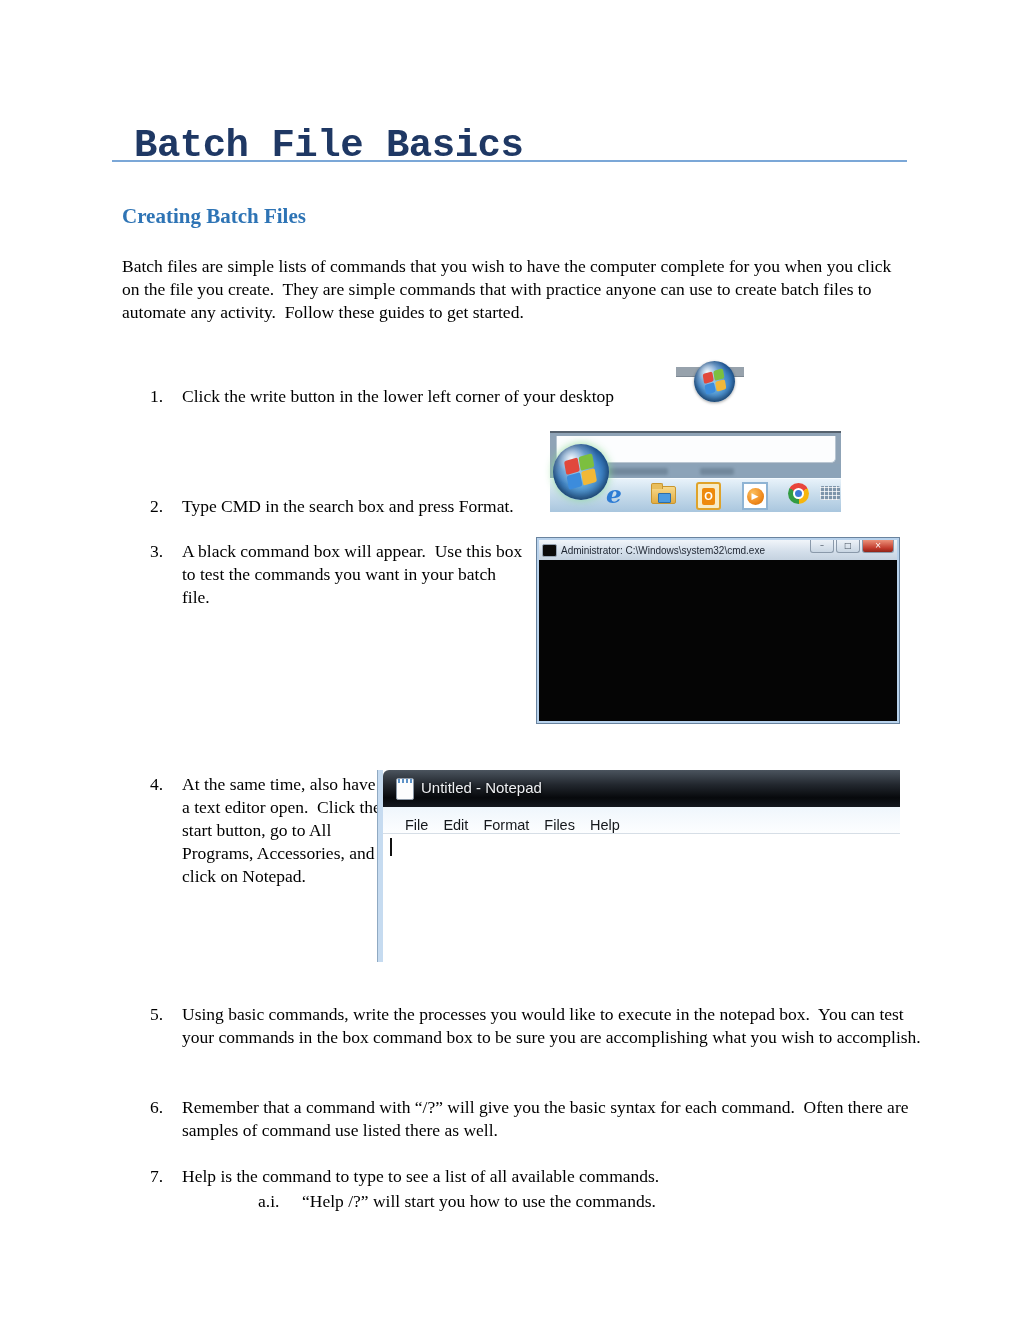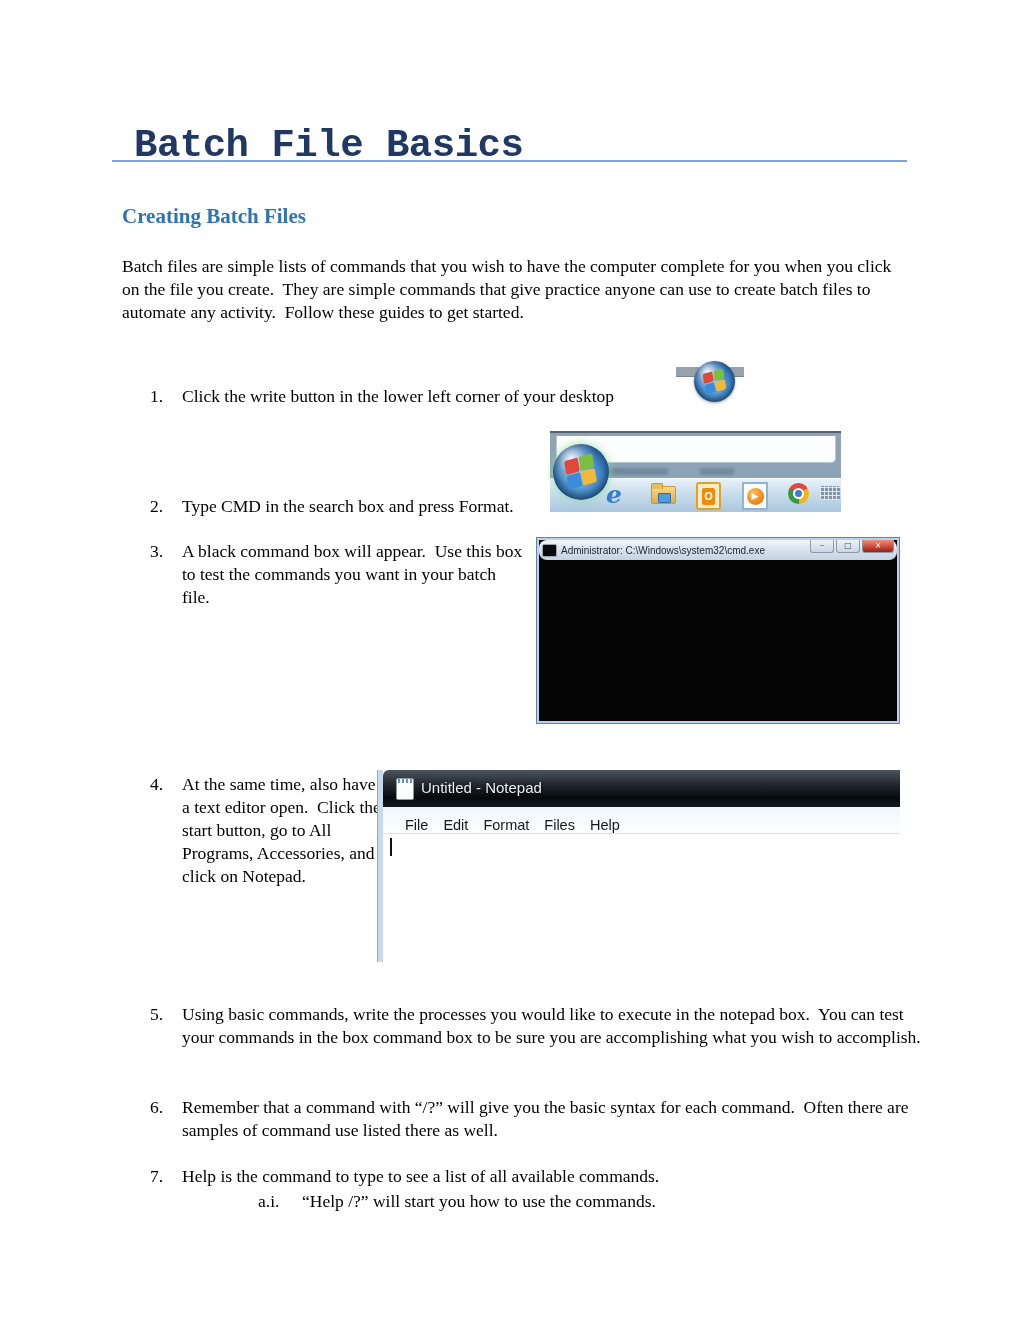--- a/index.html
+++ b/index.html
@@ -67,21 +67,21 @@
   .ico-chrome .hub{width:11px;height:11px;border-radius:50%;background:#fff;display:flex;align-items:center;justify-content:center;}
   .ico-chrome .hub i{width:7px;height:7px;border-radius:50%;background:#3D79D6;display:block;}
   .ico-kbd{left:270px;top:53px;width:20px;height:14px;border-radius:2px;background:#7E95AA;
          background-image:repeating-linear-gradient(90deg,rgba(255,255,255,.75) 0 1px,transparent 1px 4px),
                           repeating-linear-gradient(0deg,rgba(255,255,255,.75) 0 1px,transparent 1px 4px);}
 
   
   .fig-cmd{position:absolute;left:537px;top:538px;width:362px;height:185px;background:#050505;
            border:2px solid #B8D2EC;box-shadow:0 0 0 1px #69839E;box-sizing:border-box;}
   .cmd-titlebar{height:20px;background:linear-gradient(180deg,#F1F5FA 0%,#D3DEEA 60%,#C5D2E0 100%);
-           display:flex;align-items:center;padding:0 3px;gap:4px;box-sizing:border-box;border-radius:8px;}
+           display:flex;align-items:center;padding:0 3px;gap:4px;box-sizing:border-box;}
   .cmd-icon{width:13px;height:11px;background:#0A0A0A;border:1px solid #96A4B4;border-radius:2px;flex:none;}
   .cmd-title{font:10px "Liberation Sans",sans-serif;color:#1d2430;white-space:nowrap;overflow:hidden;}
   .cmd-buttons{margin-left:auto;display:flex;gap:2px;align-self:flex-start;}
   .cmd-btn{width:24px;height:13px;border:1px solid #8A99AA;border-top:none;border-radius:0 0 3px 3px;
            background:linear-gradient(#EDF2F8,#C9D6E3);font:8px/12px "DejaVu Sans",sans-serif;
            text-align:center;color:#44505e;box-sizing:border-box;}
   .cmd-btn.close{width:32px;background:linear-gradient(#EC9179,#C0392B 70%,#8E2417);color:#fff;}
   .cmd-body{display:flex;height:161px;}
   .cmd-console{flex:1;padding:2px 4px;font:700 9px/11.5px "DejaVu Sans Mono",monospace;color:#C9C9C9;
            white-space:pre;overflow:hidden;}
@@ -111,21 +111,21 @@
   .np-caret{position:absolute;left:7px;top:3px;width:2px;height:18px;background:#111;}
 </style>
 </head>
 <body>
 
 <div class="page">
 
   <h1 class="doc-title">Batch File Basics</h1>
   <div class="title-rule"></div>
   <h2 class="section-heading">Creating Batch Files</h2>
-  <p class="intro">Batch files are simple lists of commands that you wish to have the computer complete for you when you click on the file you create.  They are simple commands that give practice anyone can use to create batch files to automate any activity.  Follow these guides to get started.</p>
+  <p class="intro">Batch files are simple lists of commands that you wish to have the computer complete for you when you click on the file you create.  They are simple commands that with practice anyone can use to create batch files to automate any activity.  Follow these guides to get started.</p>
 
   <div class="step" style="top:385px">
     <span class="num">1.</span>
     <span class="body" style="width:490px">Click the write button in the lower left corner of your desktop</span>
   </div>
 
   <div class="step" style="top:495px">
     <span class="num">2.</span>
     <span class="body" style="width:380px">Type CMD in the search box and press Format.</span>
   </div>

